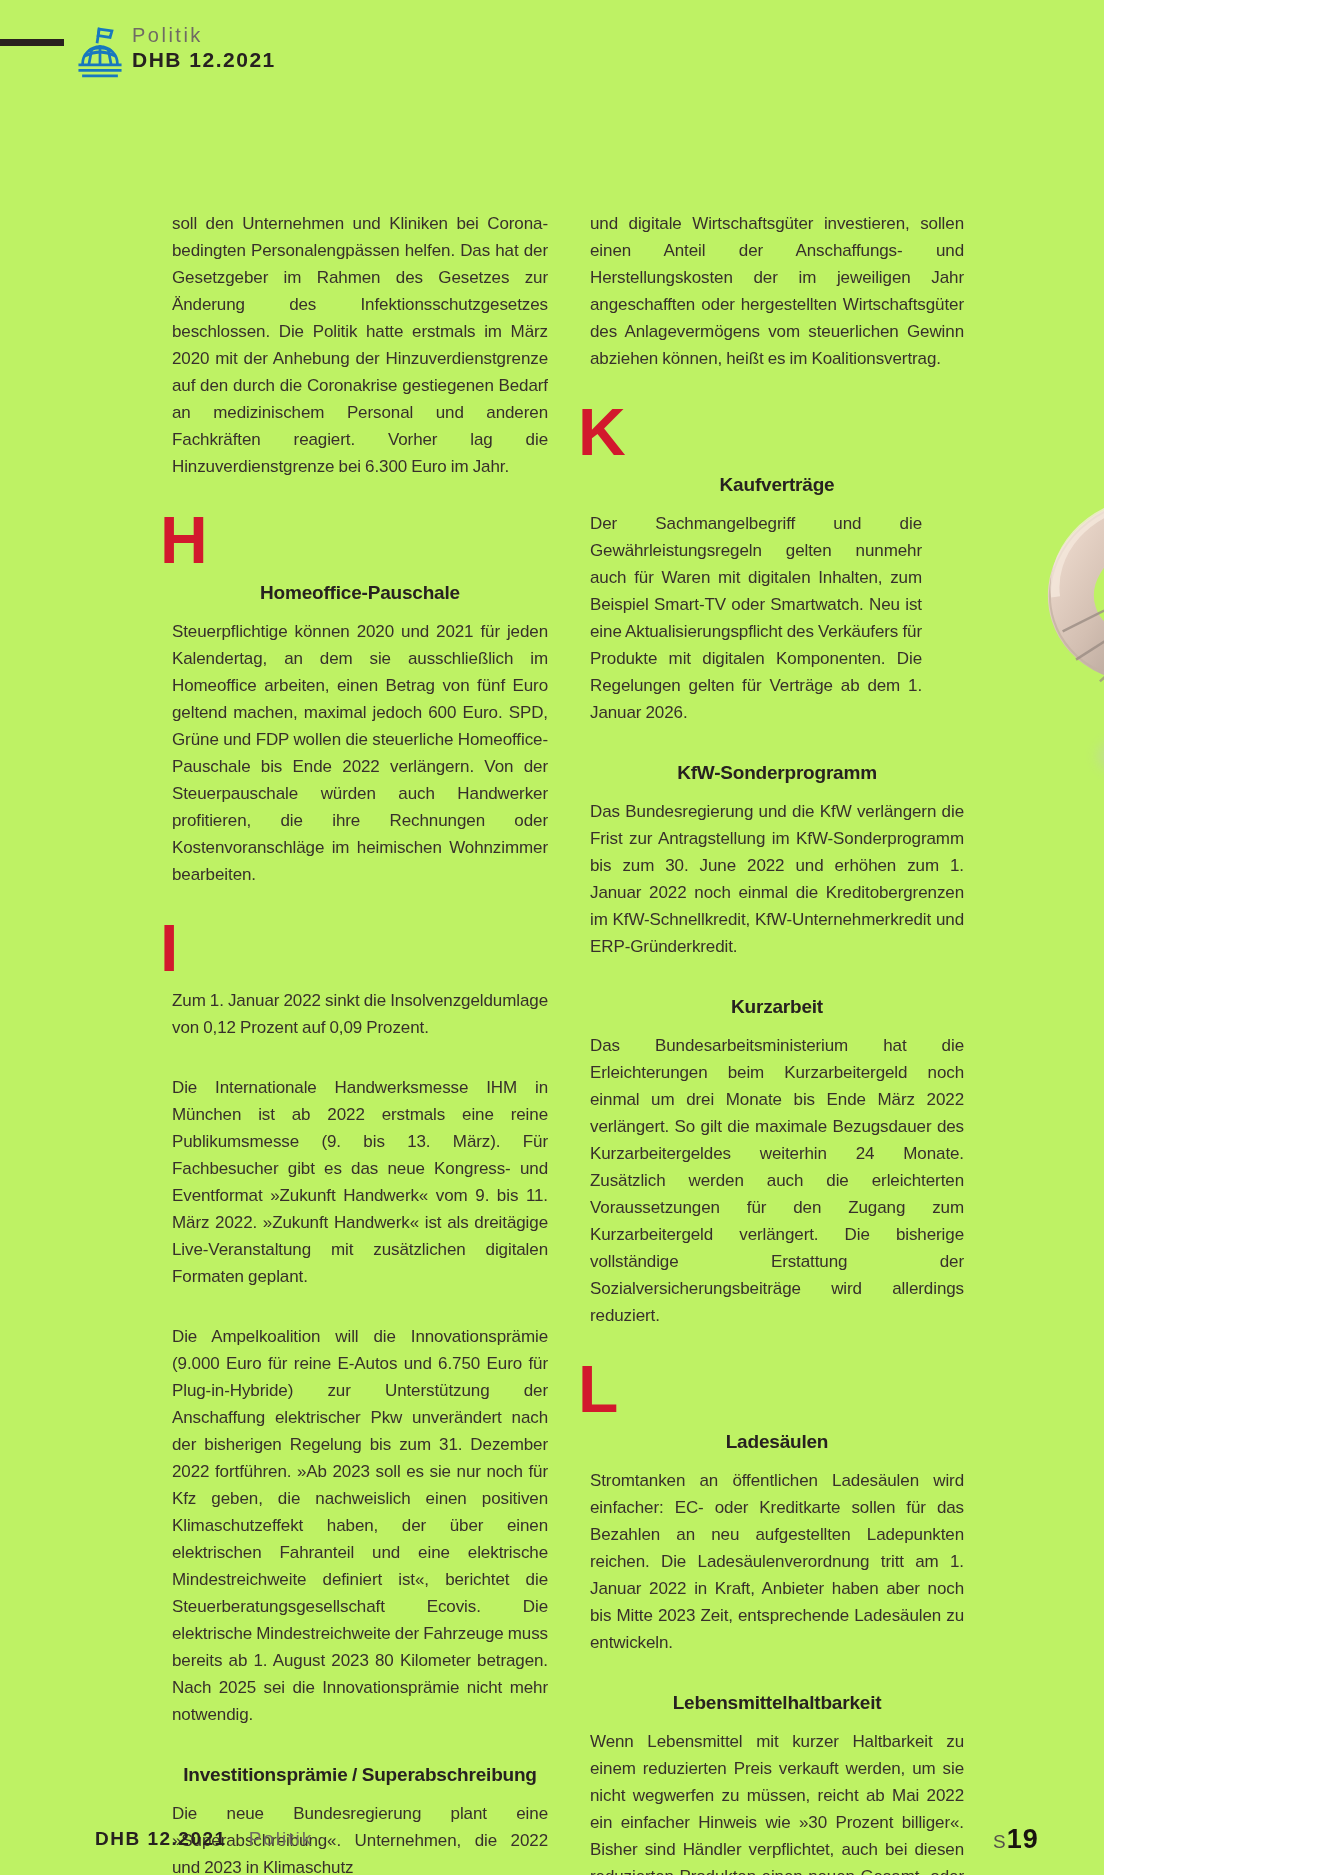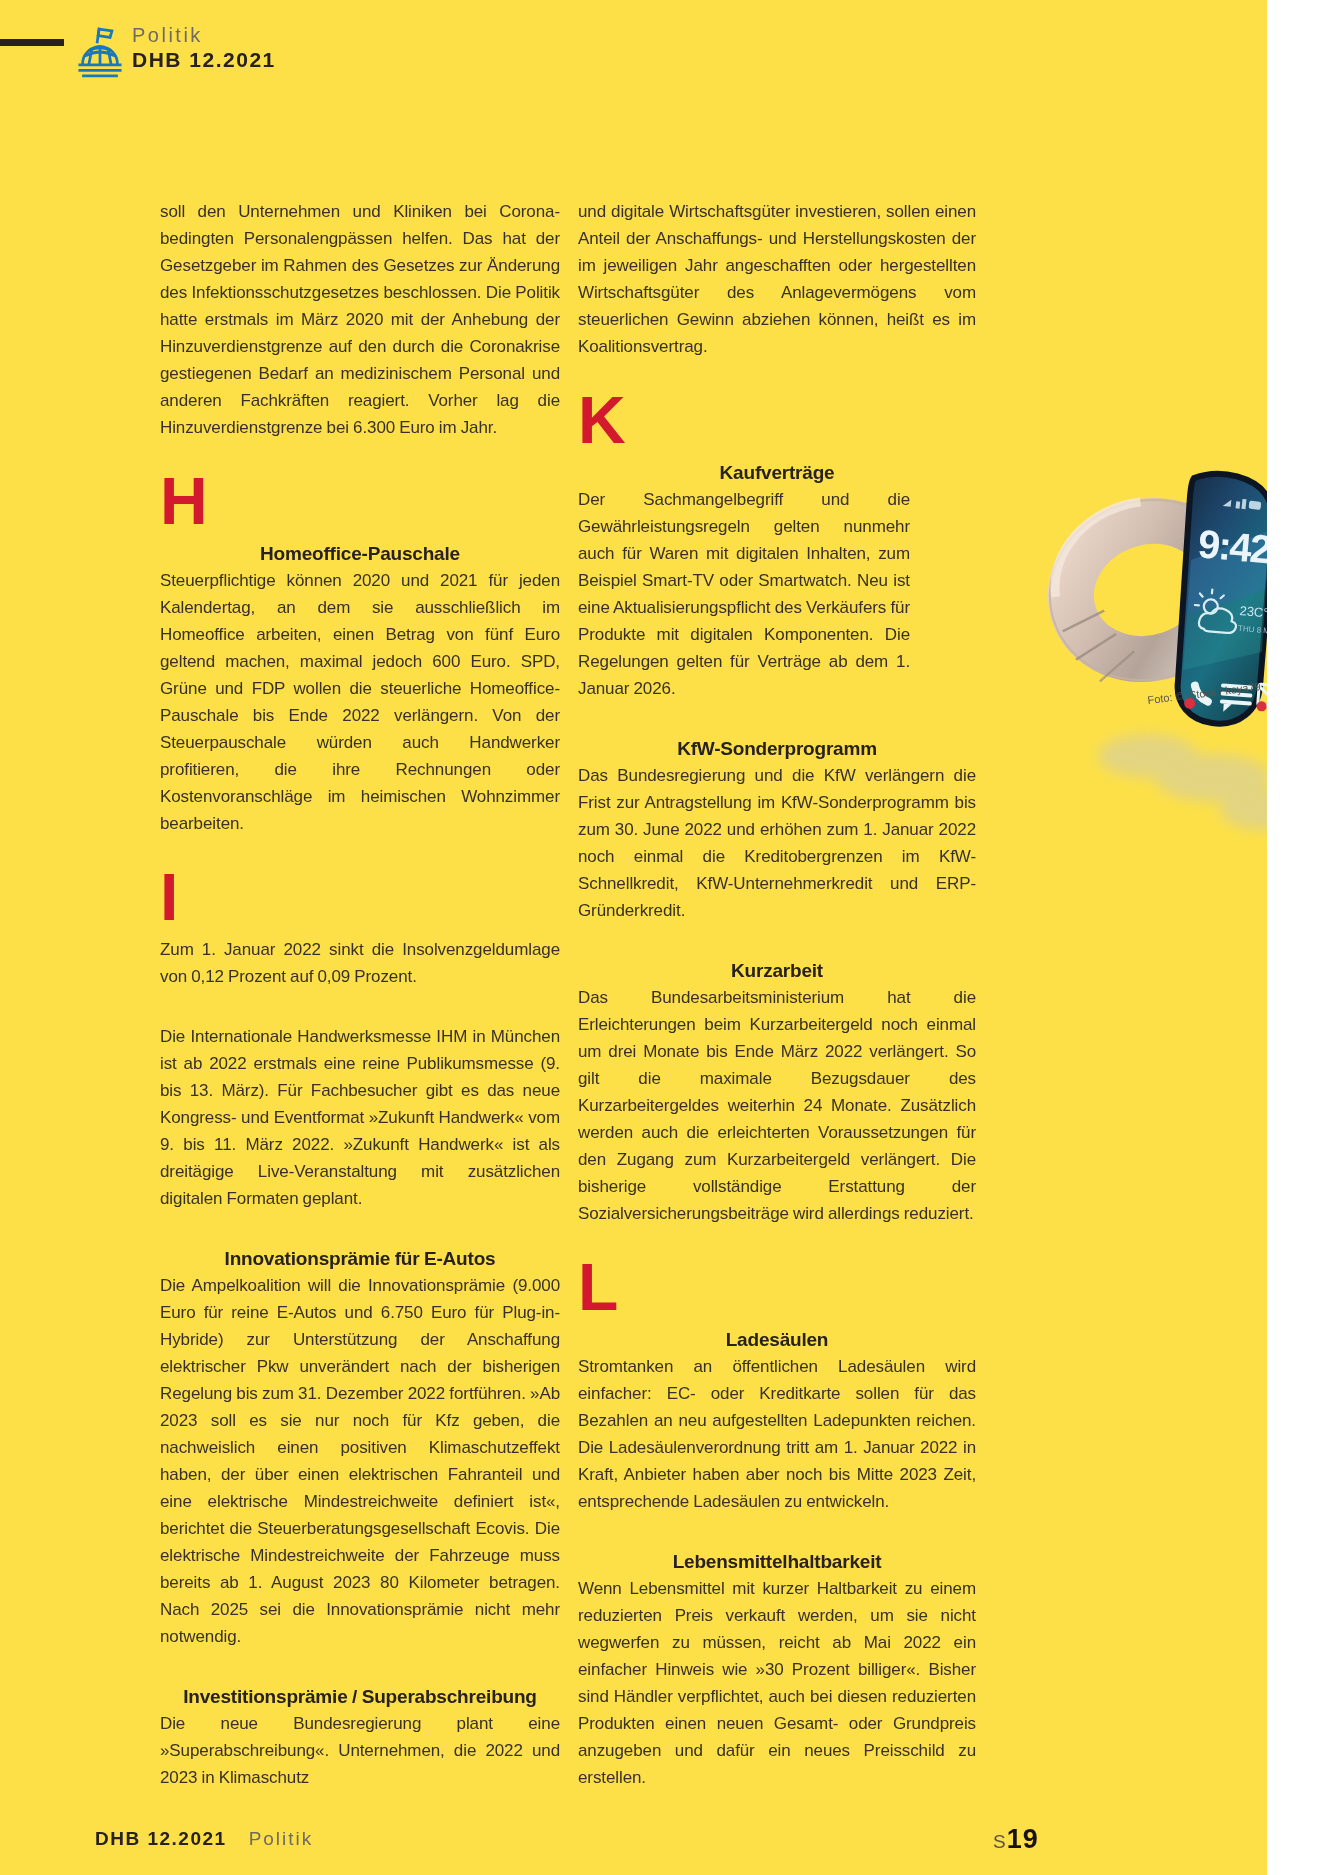--- a/index.html
+++ b/index.html
@@ -1,37 +1,37 @@
 <!DOCTYPE html>
 <html lang="de"><head>
 <meta charset="utf-8">
 <style>
   * { margin:0; padding:0; box-sizing:border-box; }
   html, body { background:#ffffff; }
   .page {
-    position:relative; width:1267px; height:1875px; background:#fde047;
+    position:relative; width:1104px; height:1875px; background:#bef264;
     font-family:"Liberation Sans", sans-serif; color:#38302b; overflow:hidden;
   }
   .rule { position:absolute; background:#29211e; height:7px; }
   .rule-top-left { left:0; top:39px; width:64px; }
   .rule-bottom-right { left:1286px; top:1838px; width:40px; }
 
   .masthead { position:absolute; left:78px; top:24px; display:flex; align-items:flex-start; }
   .masthead .labels { margin-left:10px; }
   .kicker { font-size:20px; line-height:22px; color:#6f6a64; letter-spacing:2.5px; }
   .issue  { font-size:21px; line-height:24px; font-weight:bold; color:#272120; letter-spacing:1.5px; margin-top:2px; }
 
   .col {
     position:absolute; top:198px; width:400px;
     font-size:17px; line-height:27px; text-align:justify;
     letter-spacing:-0.1px; word-spacing:-0.5px;
   }
   .col-left  { left:160px; }
   .col-right { left:578px; width:398px; }
-  .col p { margin:0; }
+  .col p { margin:12px; }
   .sec { margin-top:33px; }
   .big-letter {
     font-size:66px; line-height:54px; font-weight:bold; color:#d2192d;
     text-align:left; margin-top:16px; margin-bottom:12px;
   }
   .sec h3 {
     font-size:19px; line-height:27px; font-weight:bold; color:#272120;
     letter-spacing:-0.2px; text-align:center;
   }
   p.narrow { width:332px; }
@@ -87,21 +87,20 @@
     <div class="sec">
       <div class="big-letter">I</div>
       <p>Zum 1. Januar 2022 sinkt die Insolvenzgeldumlage von 0,12 Prozent auf 0,09 Prozent.</p>
     </div>
 
     <div class="sec">
       <p>Die Internationale Handwerksmesse IHM in München ist ab 2022 erstmals eine reine Publikumsmesse (9. bis 13. März). Für Fachbesucher gibt es das neue Kongress- und Eventformat »Zukunft Handwerk« vom 9. bis 11. März 2022. »Zukunft Handwerk« ist als dreitägige Live-Veranstaltung mit zusätzlichen digitalen Formaten geplant.</p>
     </div>
 
     <div class="sec">
-      <h3>Innovationsprämie für E-Autos</h3>
       <p>Die Ampelkoalition will die Innovationsprämie (9.000 Euro für reine E-Autos und 6.750 Euro für Plug-in-Hybride) zur Unterstützung der Anschaffung elektrischer Pkw unverändert nach der bisherigen Regelung bis zum 31. Dezember 2022 fortführen. »Ab 2023 soll es sie nur noch für Kfz geben, die nachweislich einen positiven Klimaschutzeffekt haben, der über einen elektrischen Fahranteil und eine elektrische Mindestreichweite definiert ist«, berichtet die Steuerberatungsgesellschaft Ecovis. Die elektrische Mindestreichweite der Fahrzeuge muss bereits ab 1. August 2023 80 Kilometer betragen. Nach 2025 sei die Innovationsprämie nicht mehr notwendig.</p>
     </div>
 
     <div class="sec">
       <h3>Investitionsprämie / Superabschreibung</h3>
       <p>Die neue Bundesregierung plant eine »Superabschreibung«. Unternehmen, die 2022 und 2023 in Klimaschutz</p>
     </div>
   </div>
 
   <div class="col col-right">

